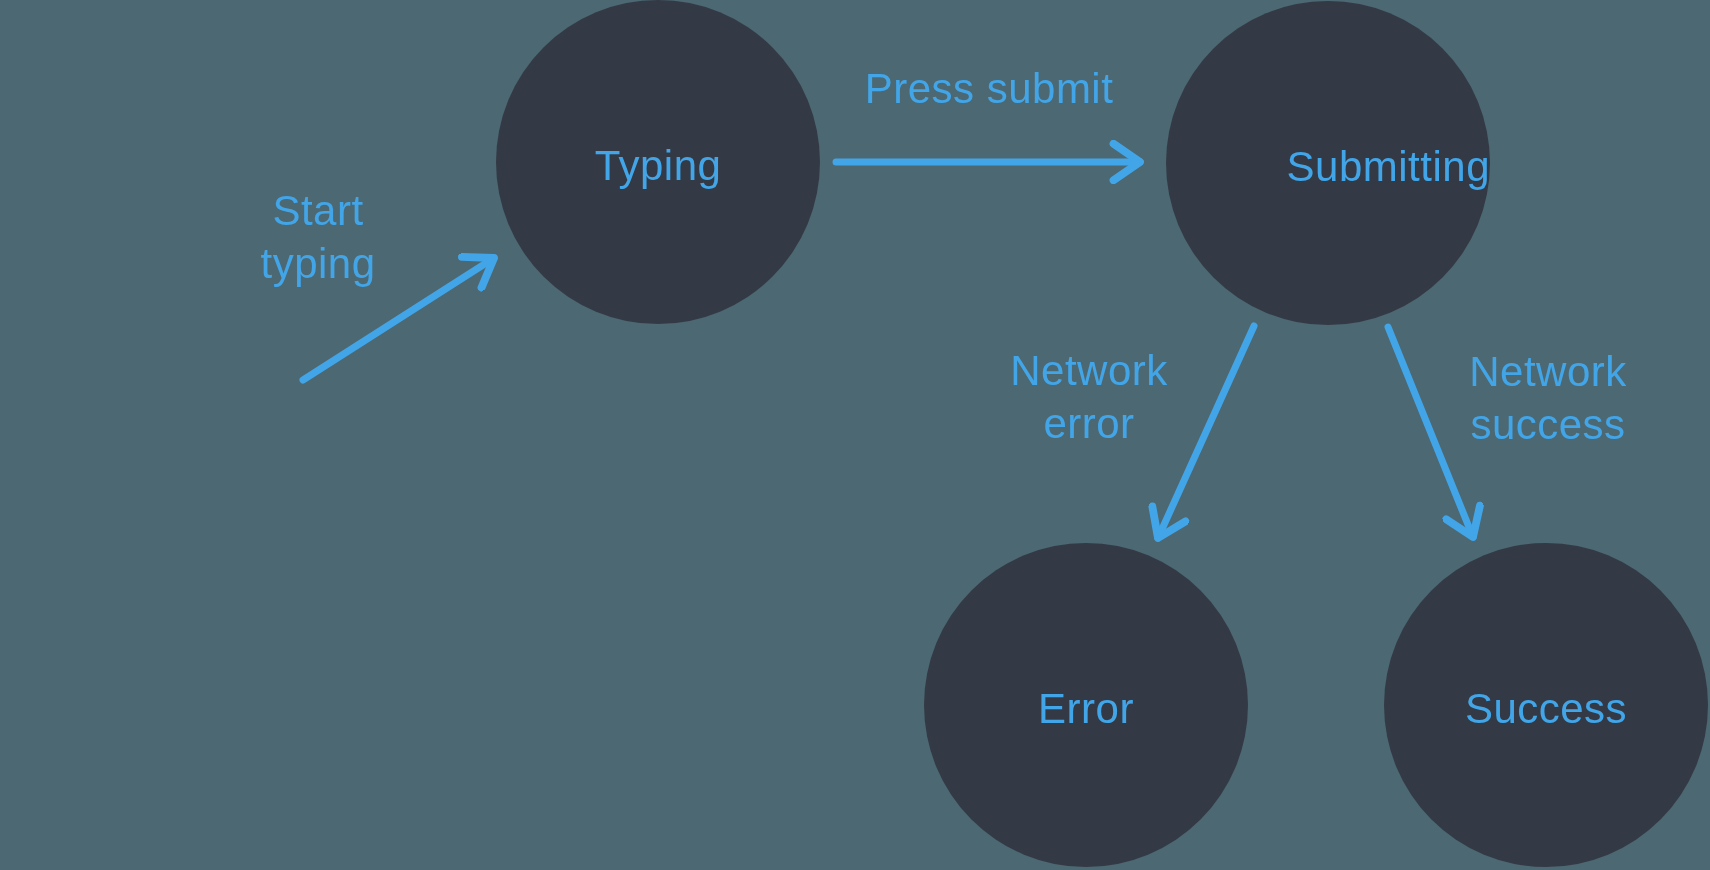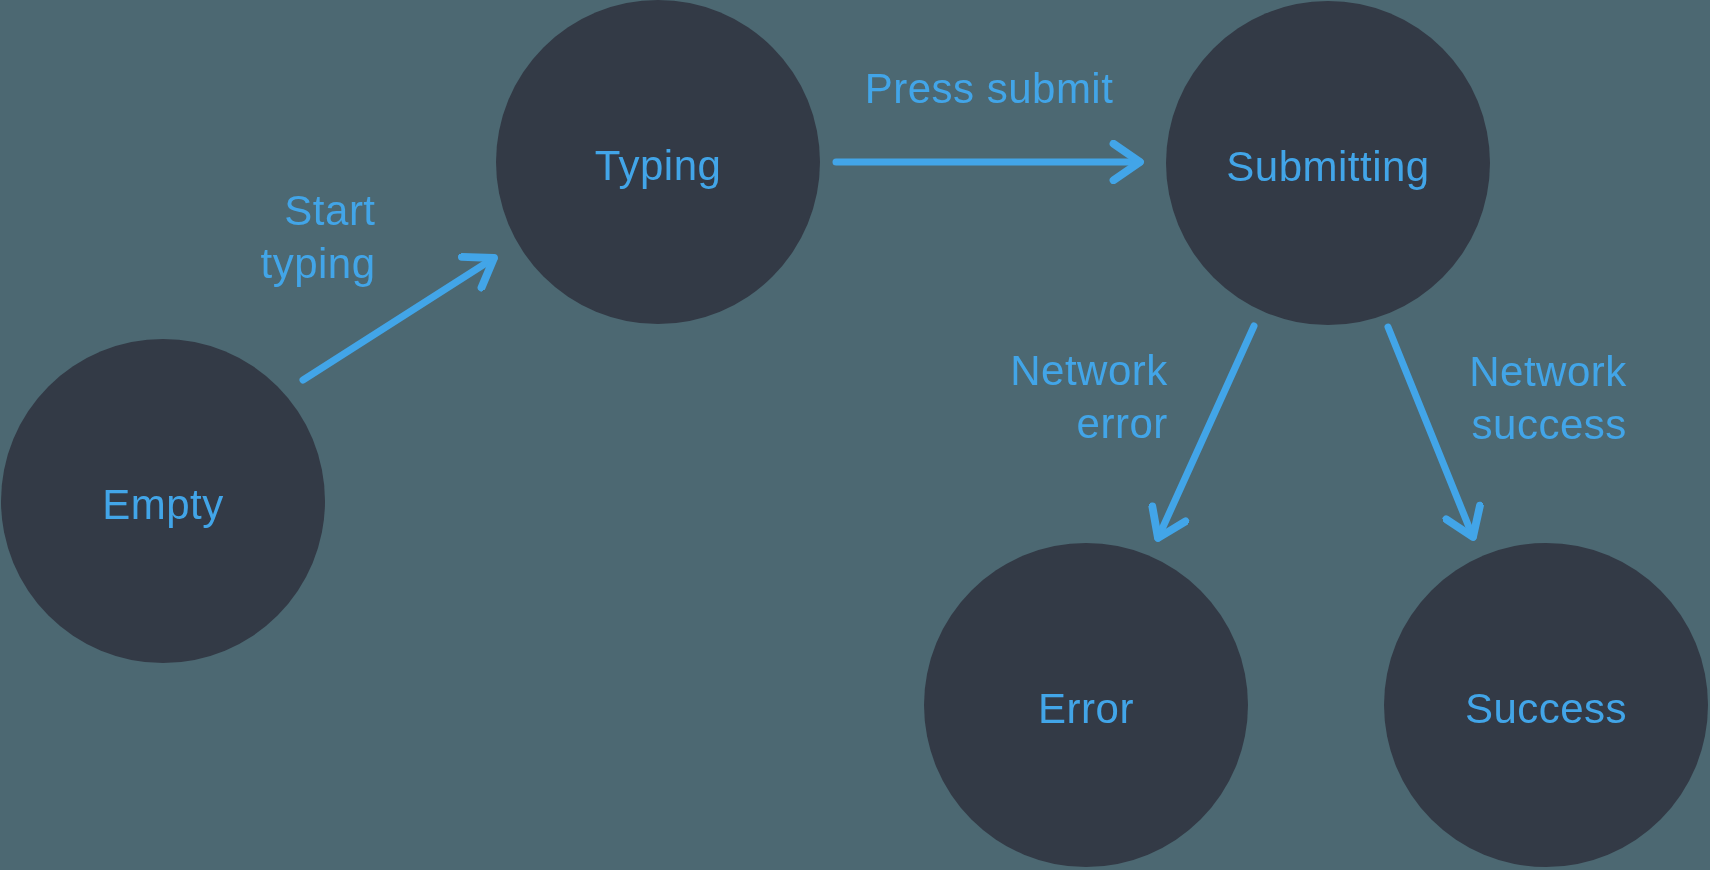--- a/index.html
+++ b/index.html
@@ -47,47 +47,44 @@
     transform: translateY(4px);
   }
   .edge-label {
     position: absolute;
     transform: translate(-50%, -50%);
     color: var(--accent);
     font-size: 42px;
     line-height: 53px;
     letter-spacing: 0.5px;
     white-space: pre-line;
-    text-align: right;
+    text-align: center;
   }
 </style>
 </head>
 <body>
 
 <div class="canvas">
 
   <svg id="edge-layer">
     <defs>
       <marker id="arrowhead" viewBox="0 0 10 10" refX="8.6" refY="5" markerWidth="6.2" markerHeight="6.2" orient="auto-start-reverse">
         <path d="M2.5,0.8 L8.6,5 L2.5,9.2" stroke-width="1.8" stroke-linecap="round" stroke-linejoin="round"></path>
       </marker>
     </defs>
     <line class="edge" marker-end="url(#arrowhead)" x1="303" y1="380" x2="494" y2="258"></line>
     <line class="edge" marker-end="url(#arrowhead)" x1="836" y1="162" x2="1140" y2="162"></line>
     <line class="edge" marker-end="url(#arrowhead)" x1="1254" y1="326" x2="1158" y2="538"></line>
     <line class="edge" marker-end="url(#arrowhead)" x1="1388" y1="327" x2="1473" y2="537"></line>
   </svg>
 
-  <div class="node" style="left: 1px; top: 339px; height: 324px; width: 324px;">
-    <span class="node-label">Empty</span>
-  </div>
   <div class="node" style="left: 496px; top: 0px; height: 324px; width: 324px;">
     <span class="node-label">Typing</span>
   </div>
-  <div class="node" style="left: 1166px; top: 1px; height: 324px; width: 324px;">
+  <div class="node" style="left: 1166px; top: 1px; height: 324px; width: 324px; justify-content: flex-end;">
     <span class="node-label">Submitting</span>
   </div>
   <div class="node" style="left: 924px; top: 543px; height: 324px; width: 324px;">
     <span class="node-label">Error</span>
   </div>
   <div class="node" style="left: 1384px; top: 543px; height: 324px; width: 324px;">
     <span class="node-label">Success</span>
   </div>
 
   <div class="edge-label" style="left: 318px; top: 237px;">Start

